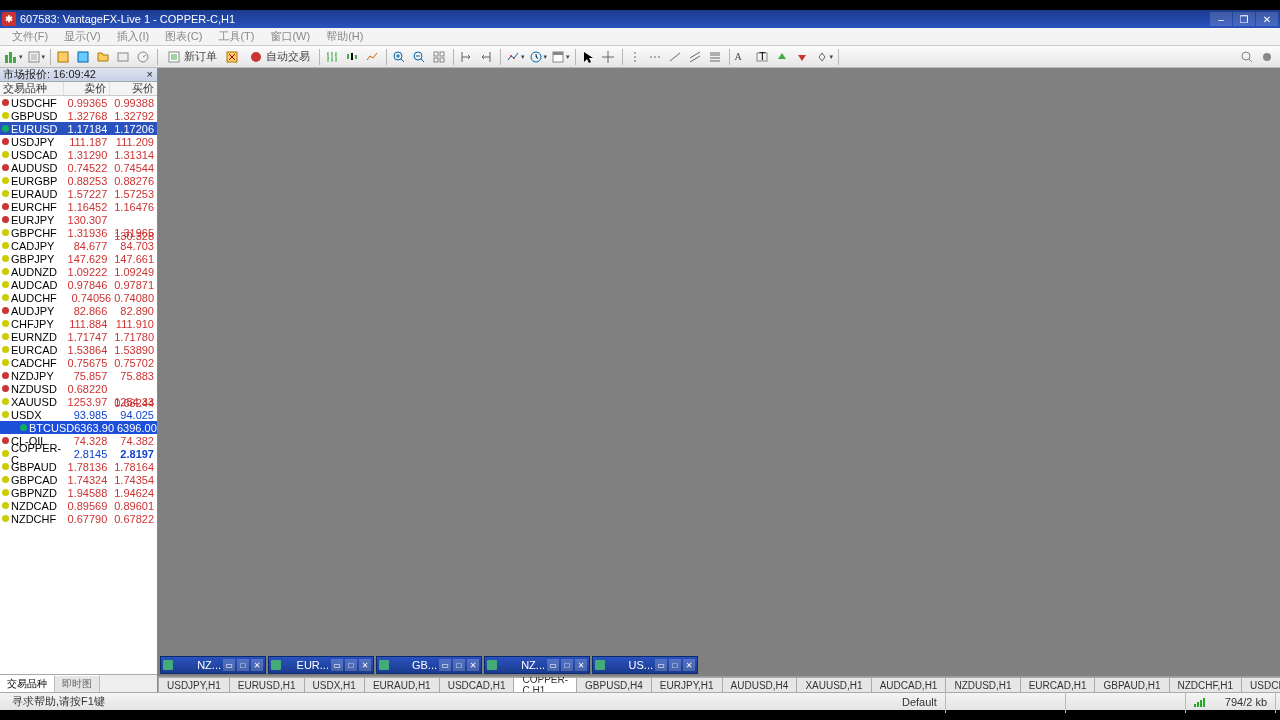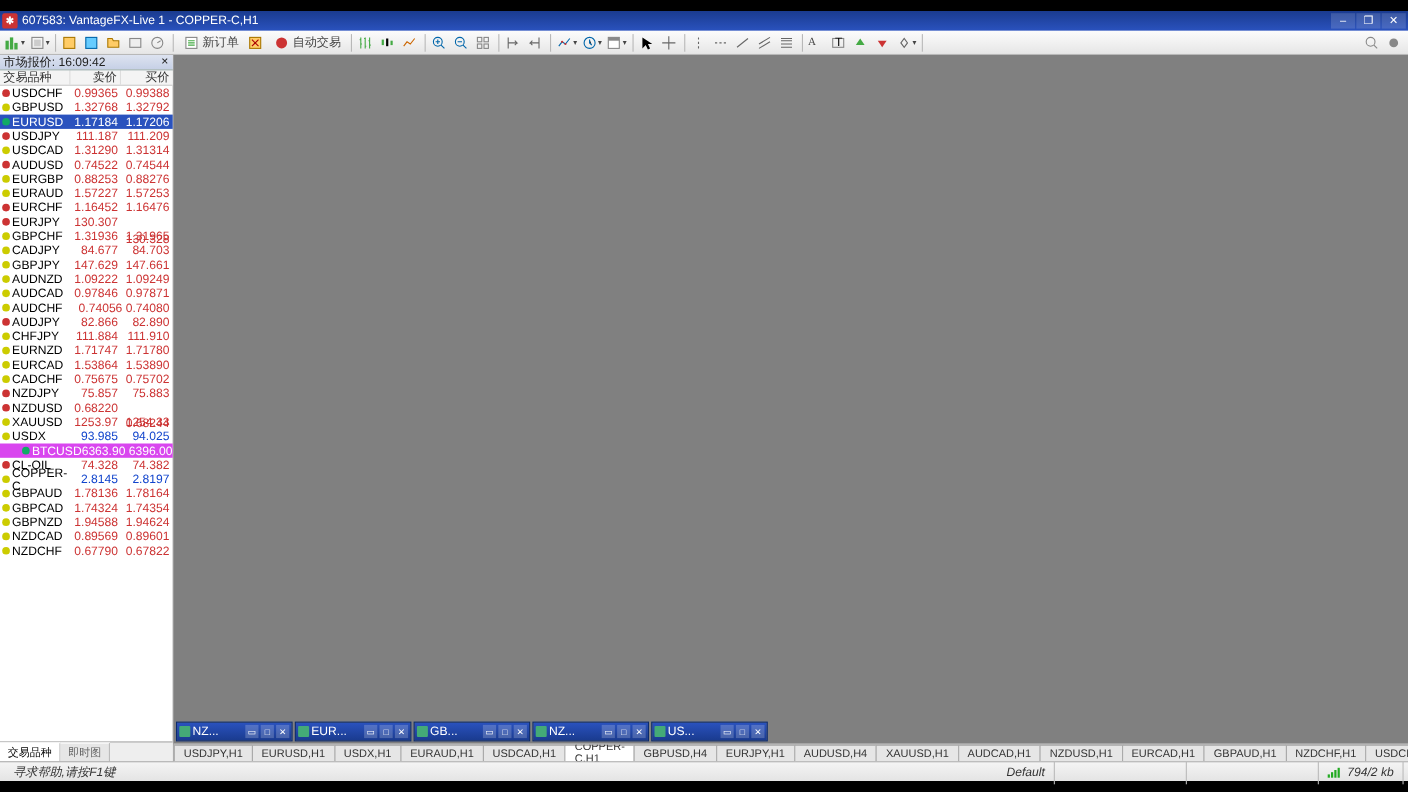--- a/index.html
+++ b/index.html
@@ -39,65 +39,74 @@
 #mw-cols .c0 { width:64px; }
 #mw-cols .c1 { width:47px; justify-content:flex-end;}
 #mw-cols .c2 { width:47px; justify-content:flex-end; border-right:none;}
 #mw-body { flex:1; overflow:auto;}
 .mwrow { height:13px; display:flex; align-items:center; font-size:10px; padding-left:2px; cursor:pointer;}
 .mwrow .dot { width:7px; height:7px; border-radius:50%; margin-right:2px; flex:none;}
 .mwrow .sym { width:53px; color:#000;}
 .mwrow .bid,.mwrow .ask { width:47px; text-align:right; padding-right:3px;}
 .mwrow.sel { background:#2a52be; color:#fff !important;}
 .mwrow.sel .sym,.mwrow.sel .bid,.mwrow.sel .ask { color:#fff !important;}
-.mwrow.hl { background:#d946ef; color:#fff;padding-left:20px;}
+.mwrow.hl { background:#1d4ed8; color:#fff;padding-left:20px;}
 .mwrow.hl .sym,.mwrow.hl .bid,.mwrow.hl .ask { color:#fff !important;}
 #mw-tabs { height:18px; display:flex; border-top:1px solid #aaa; background:#eee;}
 #mw-tabs .mt { padding:1px 7px; border-right:1px solid #bbb; font-size:10px; background:#fff; border-top:1px solid #fff; cursor:pointer; display:flex; align-items:center;}
 #mw-tabs .mt.inactive { background:#e6e6e6; color:#666;}
 
 
 #ws { flex:1; background:#808080; display:flex; flex-direction:column; position:relative;}
 #mdi { flex:1; position:relative; }
-#mdi-mins { position:absolute; bottom:2px; left:2px; display:flex; gap:2px;}
+#mdi-mins { position:absolute; bottom:2px; left:2px; display:flex; gap:2px;text-align:right;}
 .minwin { width:106px; height:18px; background:linear-gradient(#2a52be,#1a3b8f); border:1px solid #0a2a6e; display:flex; align-items:center; padding:0 2px; color:#fff; font-size:10px; gap:2px;}
 .minwin .mic { width:10px; height:10px; background:#4a7; border-radius:1px;}
 .minwin .mt { flex:1; white-space:nowrap; overflow:hidden; text-overflow:ellipsis;}
 .minwin .mb { width:12px; height:12px; background:rgba(255,255,255,.2); display:flex; align-items:center; justify-content:center; font-size:8px; cursor:pointer;}
 
 
 #charttabs { height:16px; background:#eee; border-top:1px solid #999; display:flex; align-items:flex-end; overflow:hidden; position:relative;}
 #charttabs .ctwrap { flex:1; display:flex;}
 .ct { height:15px; padding:0 8px; background:#e6e6e6; border:1px solid #aaa; border-bottom:none; margin-right:-1px; font-size:10px; display:flex; align-items:center; cursor:pointer; color:#333;}
 .ct.active { background:#fff; font-weight:normal; }
 
 
 #status { height:18px; background:linear-gradient(#f4f4f4,#e4e4e4); border-top:1px solid #aaa; display:flex; align-items:center; font-size:10px; color:#333; padding:0 4px;}
-#status .sseg { padding:11px 8px; border-right:1px solid #bbb; height:14px; display:flex; align-items:center;font-style:italic;}
+#status .sseg { padding:11px 8px; border-right:1px solid #bbb; height:14px; display:flex; align-items:center;}
 #status .fill { flex:1; }
-#status .conn { display:flex; align-items:center; gap:7px;}
+#status .conn { display:flex; align-items:center; gap:20px;}
 #status .bars { display:flex; align-items:flex-end; gap:1px; height:10px;}
 #status .bars span { width:2px; background:#2a2;}
 #status .bars span:nth-child(1){height:3px} #status .bars span:nth-child(2){height:5px} #status .bars span:nth-child(3){height:7px} #status .bars span:nth-child(4){height:9px}
 
 #toolbar .spacer { flex:1; }
 </style>
 </head>
 <body>
 
 <div id="app">
 
   <div id="titlebar">
     <div class="icon">✱</div>
     <div class="title">607583: VantageFX-Live 1 - COPPER-C,H1</div>
     <div class="winbtn">–</div>
     <div class="winbtn">❐</div>
     <div class="winbtn close">✕</div>
   </div>
 
+  <div id="menubar">
+      <div class="mi">文件(F)</div>
+      <div class="mi">显示(V)</div>
+      <div class="mi">插入(I)</div>
+      <div class="mi">图表(C)</div>
+      <div class="mi">工具(T)</div>
+      <div class="mi">窗口(W)</div>
+      <div class="mi">帮助(H)</div>
+    </div>
 
   <div id="toolbar">
     <div class="tbtn">
         <svg viewBox="0 0 14 14">
           <rect x="1" y="5" width="3" height="8" fill="#4a4"></rect>
           <rect x="5" y="2" width="3" height="11" fill="#4a4"></rect>
           <rect x="9" y="7" width="3" height="6" fill="#4a4"></rect>
         </svg>
         <span class="dd">▾</span>
       </div>
@@ -478,21 +487,21 @@
           <div class="mwrow">
             <div class="dot" style="background: rgb(204, 51, 51);"></div>
             <div class="sym">CL-OIL</div>
             <div class="bid" style="color: rgb(204, 51, 51);">74.328</div>
             <div class="ask" style="color: rgb(204, 51, 51);">74.382</div>
           </div>
           <div class="mwrow">
             <div class="dot" style="background: rgb(204, 204, 0);"></div>
             <div class="sym">COPPER-C</div>
             <div class="bid" style="color: rgb(17, 68, 204);">2.8145</div>
-            <div class="ask" style="color: rgb(17, 68, 204);">2.8197</div>
+            <div class="ask" style="color: rgb(17, 68, 204); font-weight: bold;">2.8197</div>
           </div>
           <div class="mwrow">
             <div class="dot" style="background: rgb(204, 204, 0);"></div>
             <div class="sym">GBPAUD</div>
             <div class="bid" style="color: rgb(204, 51, 51);">1.78136</div>
             <div class="ask" style="color: rgb(204, 51, 51);">1.78164</div>
           </div>
           <div class="mwrow">
             <div class="dot" style="background: rgb(204, 204, 0);"></div>
             <div class="sym">GBPCAD</div>

